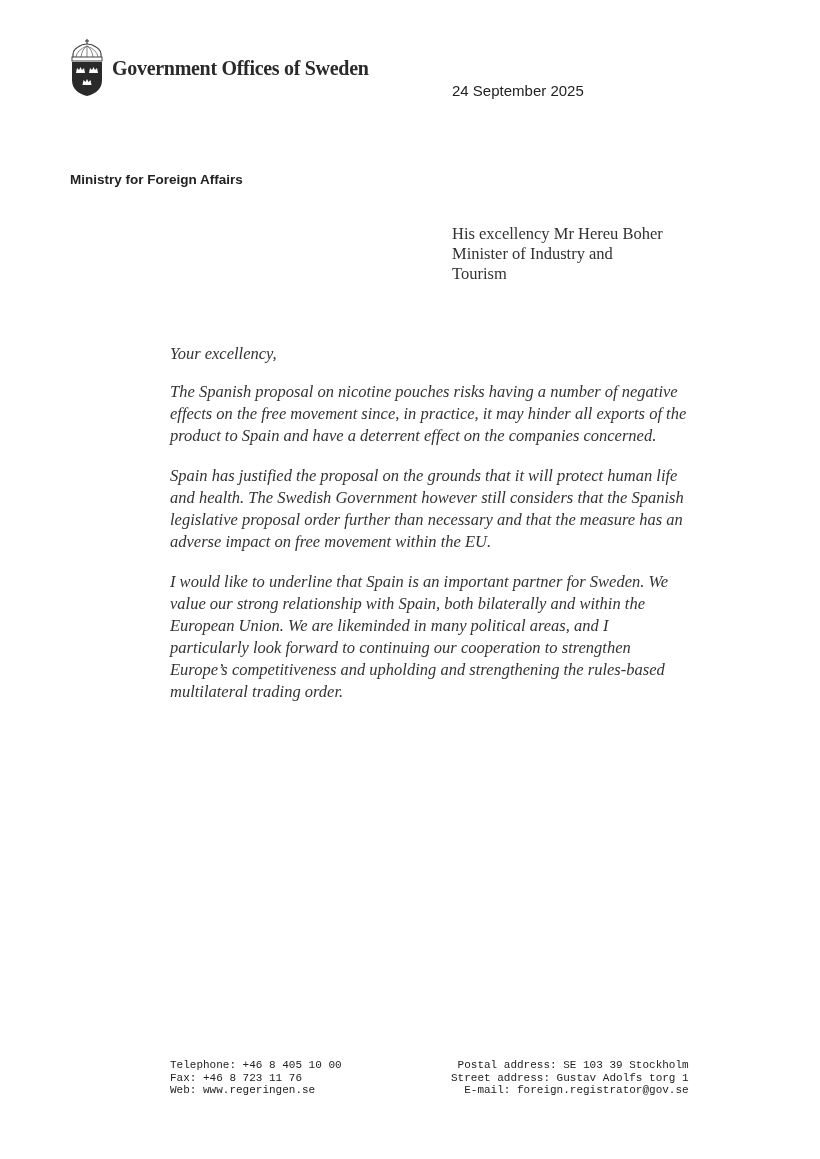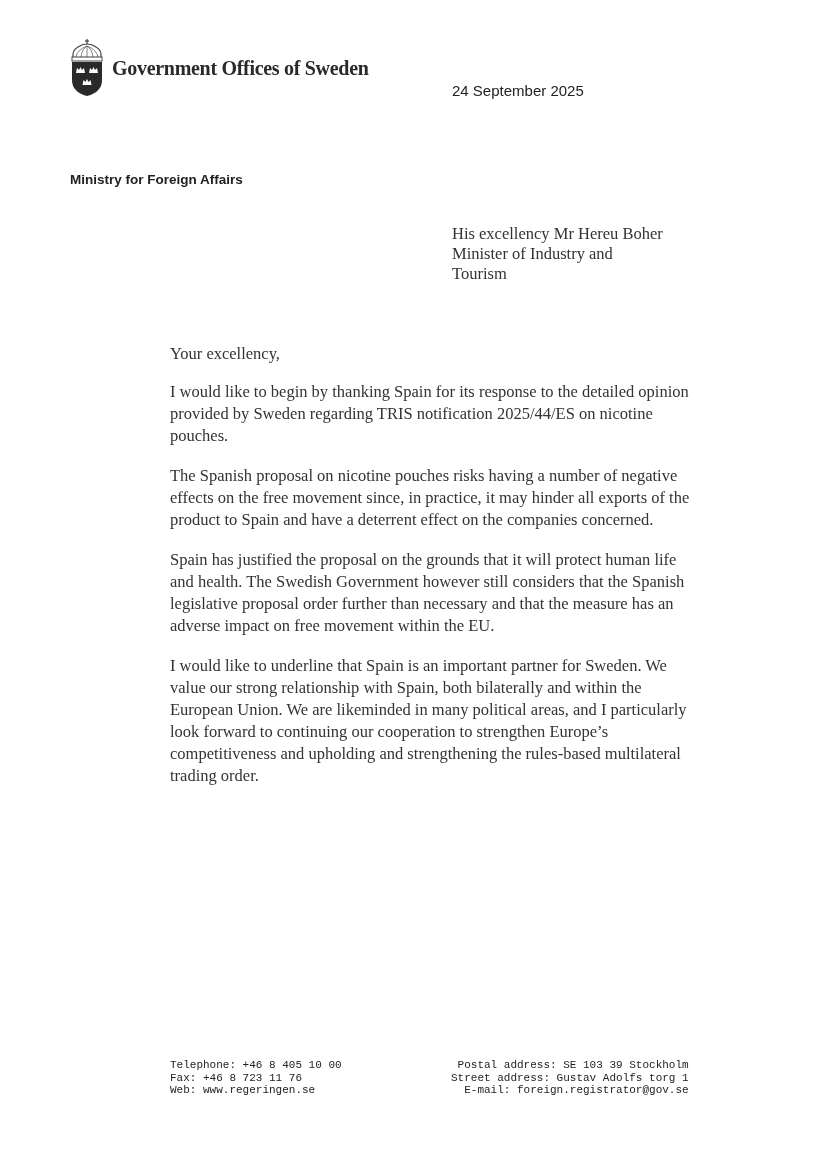--- a/index.html
+++ b/index.html
@@ -4,21 +4,21 @@
 <style>
   html, body { margin: 0; padding: 0; background: #ffffff; }
   body { width: 820px; height: 1159px; position: relative; overflow: hidden; color: #222; }
   .logo { position: absolute; left: 68px; top: 38px; width: 38px; height: 60px; }
   .org { position: absolute; left: 112px; top: 57px; font-family: Liberation Serif, serif; font-weight: bold; font-size: 20px; color: #2a2a2a; letter-spacing: -0.3px; }
   .date { position: absolute; left: 452px; top: 82px; font-family: "Liberation Sans", sans-serif; font-size: 15px; color: #222; }
   .ministry { position: absolute; left: 70px; top: 172px; font-family: "Liberation Sans", sans-serif; font-weight: bold; font-size: 13.5px; color: #222; }
   .recipient { position: absolute; left: 452px; top: 216px; font-family: "Liberation Serif", serif; font-size: 16.5px; line-height: 20px; color: #333; margin-top: 8px; }
   .recipient div { white-space: nowrap; }
   .body { position: absolute; left: 170px; top: 343px; width: 520px; font-family: "Liberation Serif", serif; font-size: 16.5px; line-height: 22px; color: #333; }
-  .body p { margin: 0 0 18px 0; }
+  .body p { margin: 0 0 18px 0; font-style: italic; }
   .body p.salutation { margin-bottom: 16px; }
   .footer { position: absolute; top: 1059px; font-family: Liberation Mono, monospace; font-size: 11px; line-height: 12.5px; color: #222; }
   .footer.left { left: 170px; }
   .footer.right { left: 451px; text-align: right; }
 </style>
 </head>
 <body>
 
 <div class="logo">
   <svg width="38" height="60" viewBox="0 0 38 60">
@@ -46,21 +46,20 @@
 <div class="ministry">Ministry for Foreign Affairs</div>
 
 <div class="recipient">
   <div>His excellency Mr Hereu Boher</div>
   <div>Minister of Industry and</div>
   <div>Tourism</div>
 </div>
 
 <div class="body">
   <p class="salutation">Your excellency,</p>
-  <p>I would like to begin by thanking Spain for its response to the detailed opinion provided by Sweden regarding TRIS notification 2025/44/ES on nicotine pouches.</p>
   <p>The Spanish proposal on nicotine pouches risks having a number of negative effects on the free movement since, in practice, it may hinder all exports of the product to Spain and have a deterrent effect on the companies concerned.</p>
   <p>Spain has justified the proposal on the grounds that it will protect human life and health. The Swedish Government however still considers that the Spanish legislative proposal order further than necessary and that the measure has an adverse impact on free movement within the EU.</p>
   <p>I would like to underline that Spain is an important partner for Sweden. We value our strong relationship with Spain, both bilaterally and within the European Union. We are likeminded in many political areas, and I particularly look forward to continuing our cooperation to strengthen Europe’s competitiveness and upholding and strengthening the rules-based multilateral trading order.</p>
 </div>
 
 <div class="footer left">
   <div>Telephone: +46 8 405 10 00</div>
   <div>Fax: +46 8 723 11 76</div>
   <div>Web: www.regeringen.se</div>
 </div>

